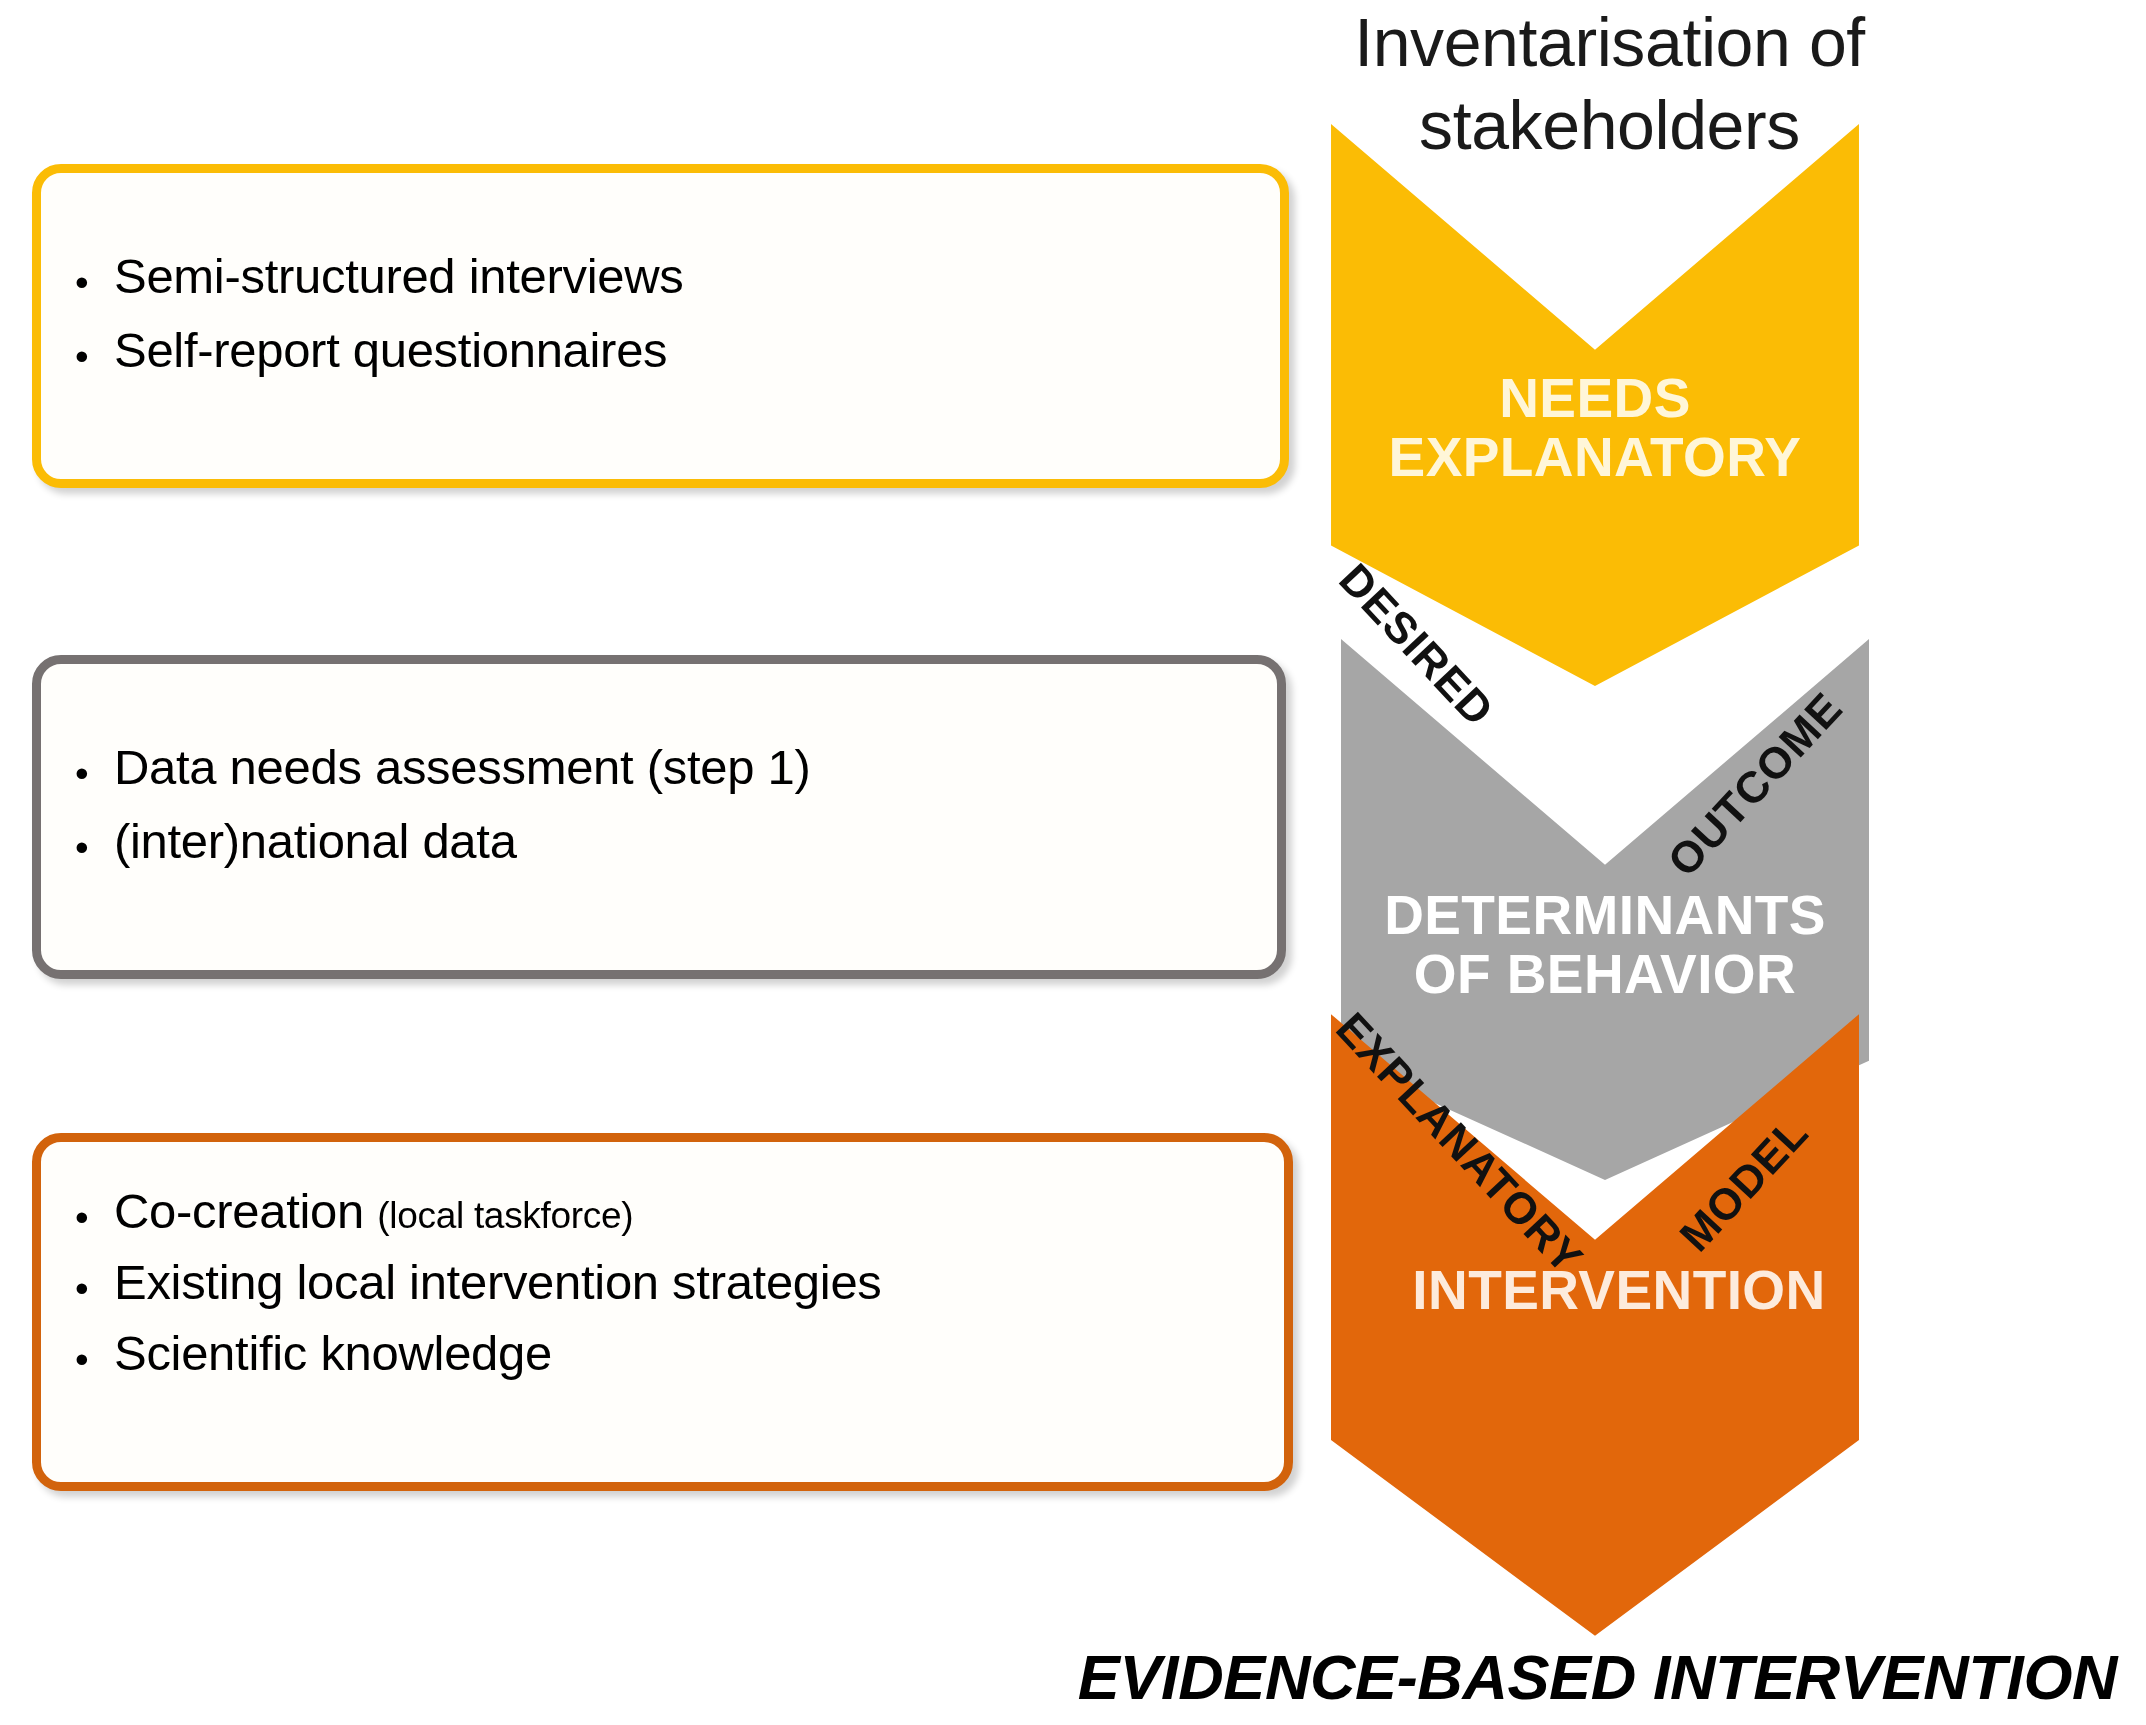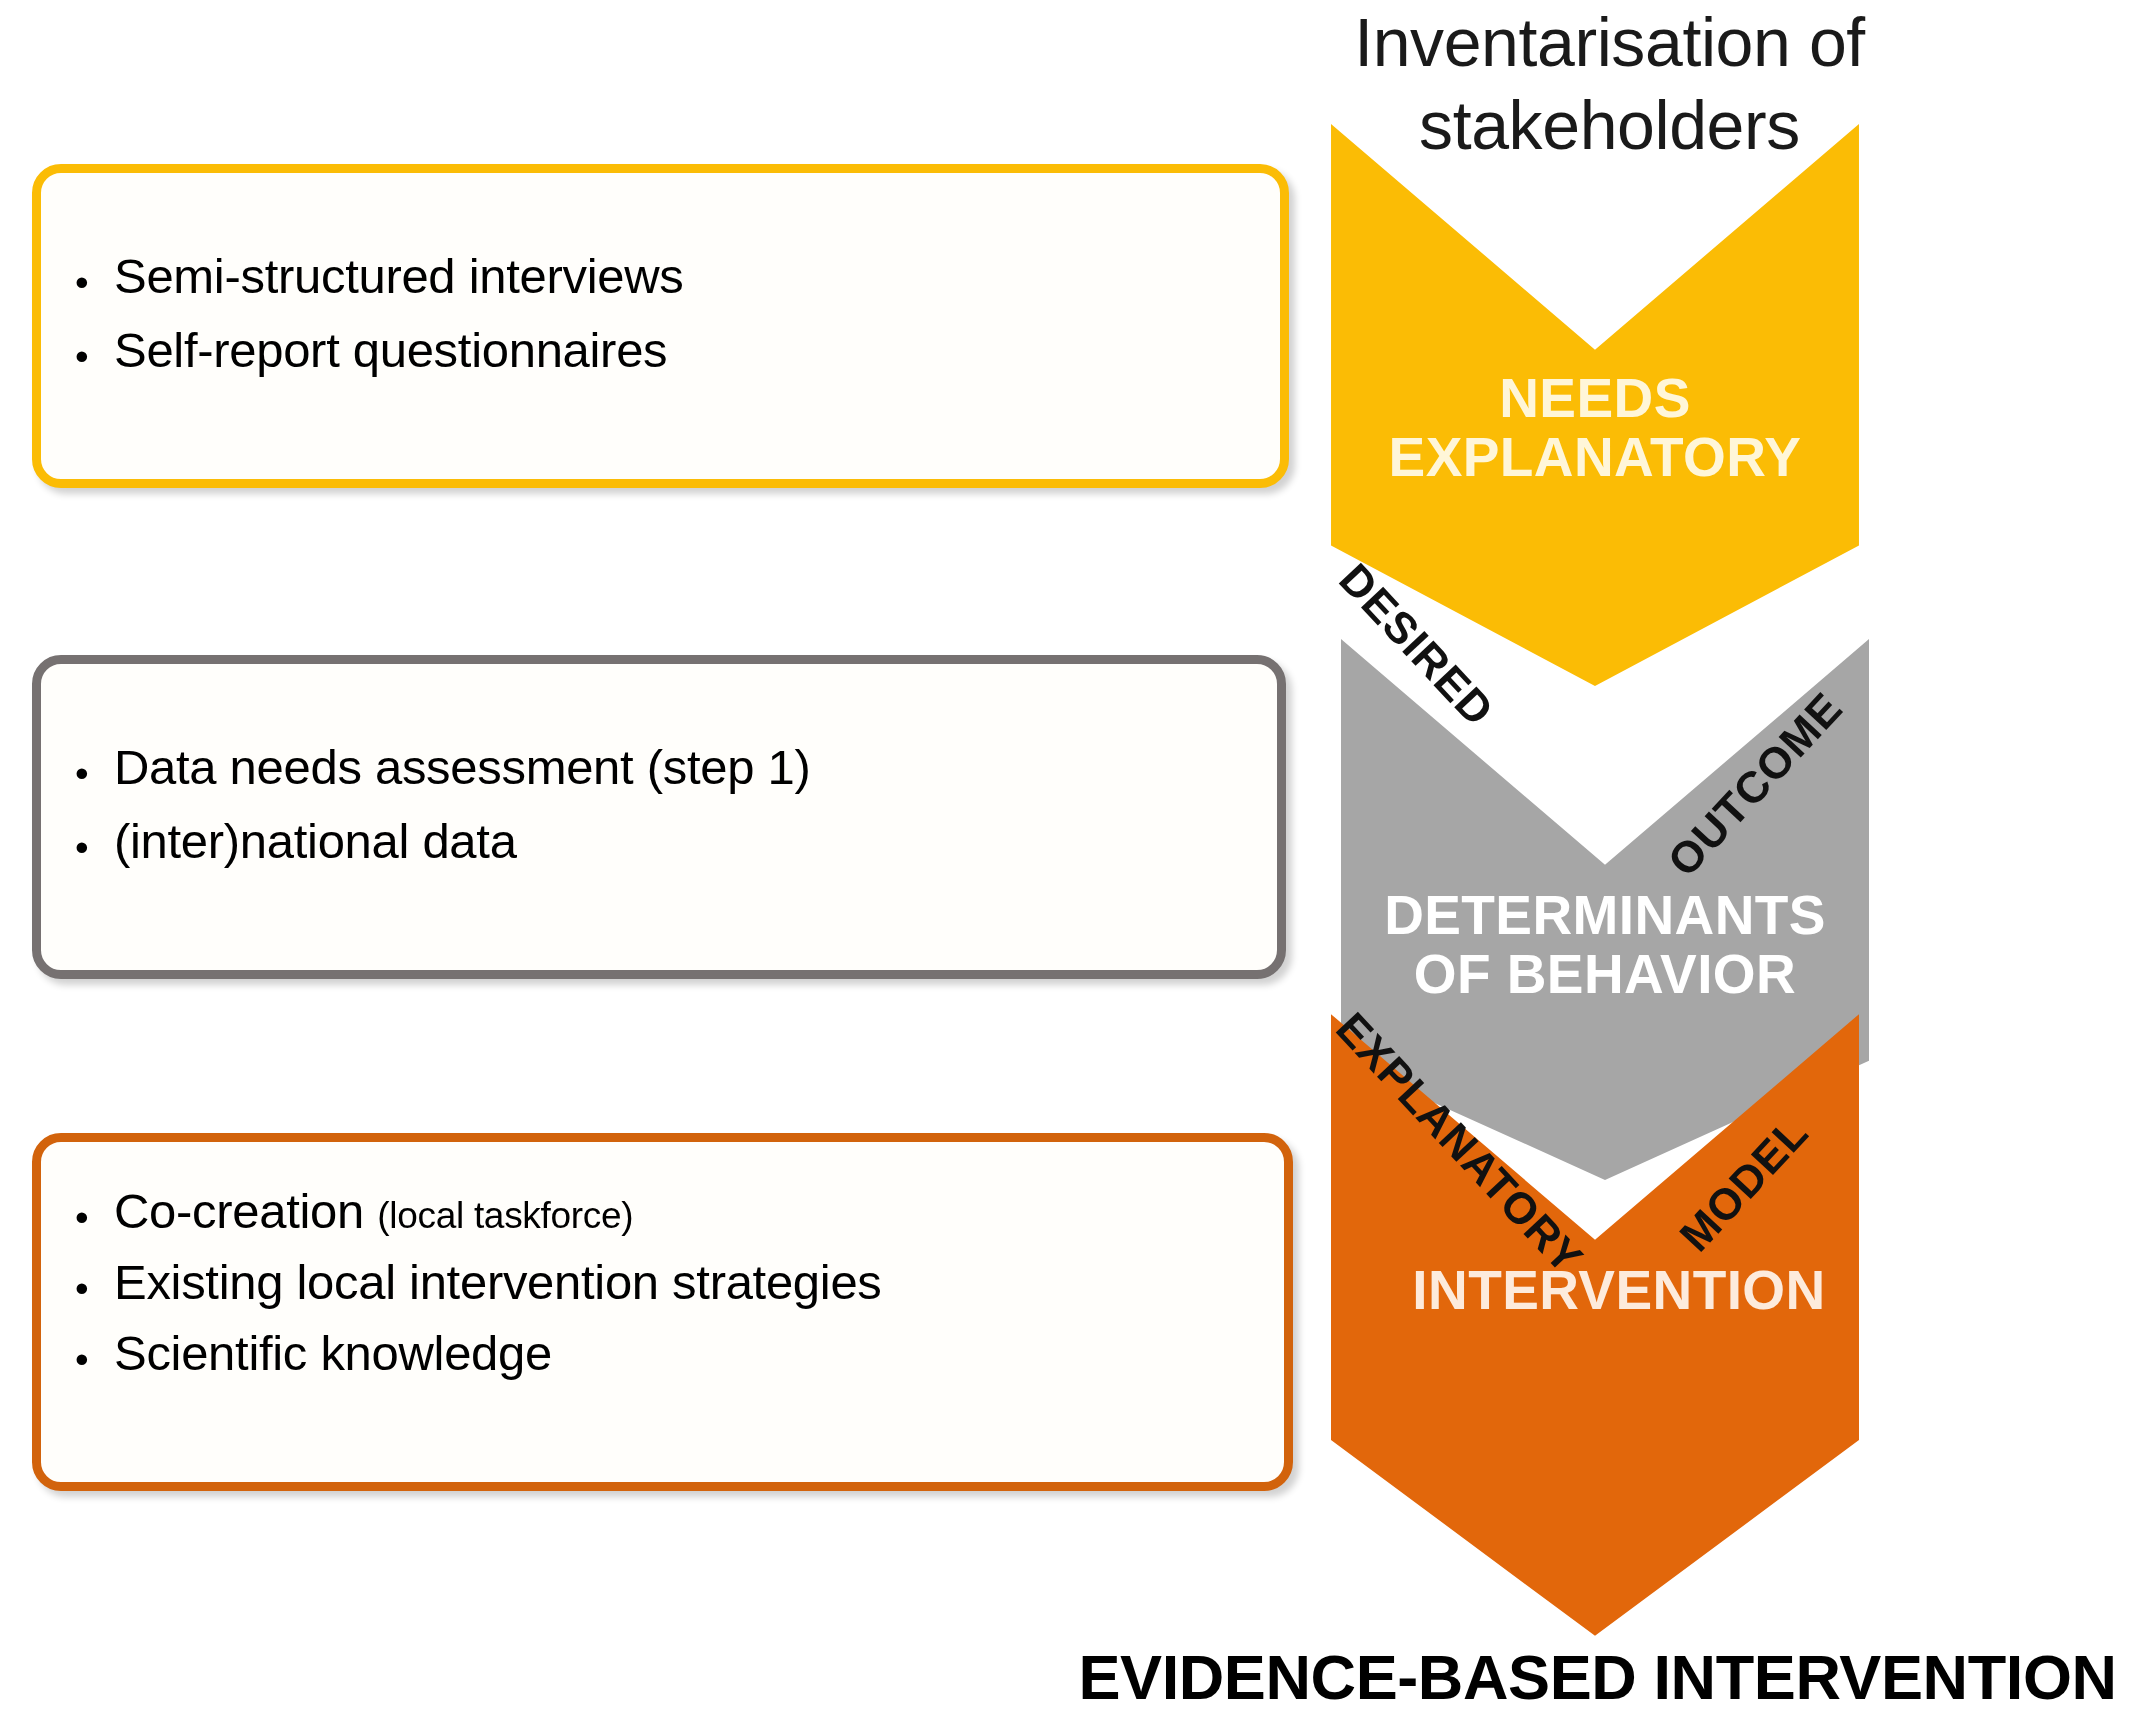--- a/index.html
+++ b/index.html
@@ -62,21 +62,21 @@
             letter-spacing:0.9px;color:#111;white-space:nowrap;
             transform-origin:left top;}
   #rot-desired{left:1366px;top:554px;transform:rotate(47deg);}
   #rot-outcome{left:1658px;top:852px;transform:rotate(-47deg);}
   #rot-explanatory{left:1363px;top:1003px;transform:rotate(47deg);}
   #rot-model{left:1670px;top:1227px;transform:rotate(-47deg);}
 
   
   #caption{position:absolute;left:1048px;top:1641px;width:1099px;
            text-align:center;font-weight:bold;font-size:63px;
-           letter-spacing:-0.4px;color:#000;}
+           letter-spacing:-0.4px;color:#000;font-style:italic;}
 </style>
 </head>
 <body>
 
 <div class="stage">
 
   <div class="panel" id="panel-needs">
     <div class="inner">
       <ul>
         <li>

